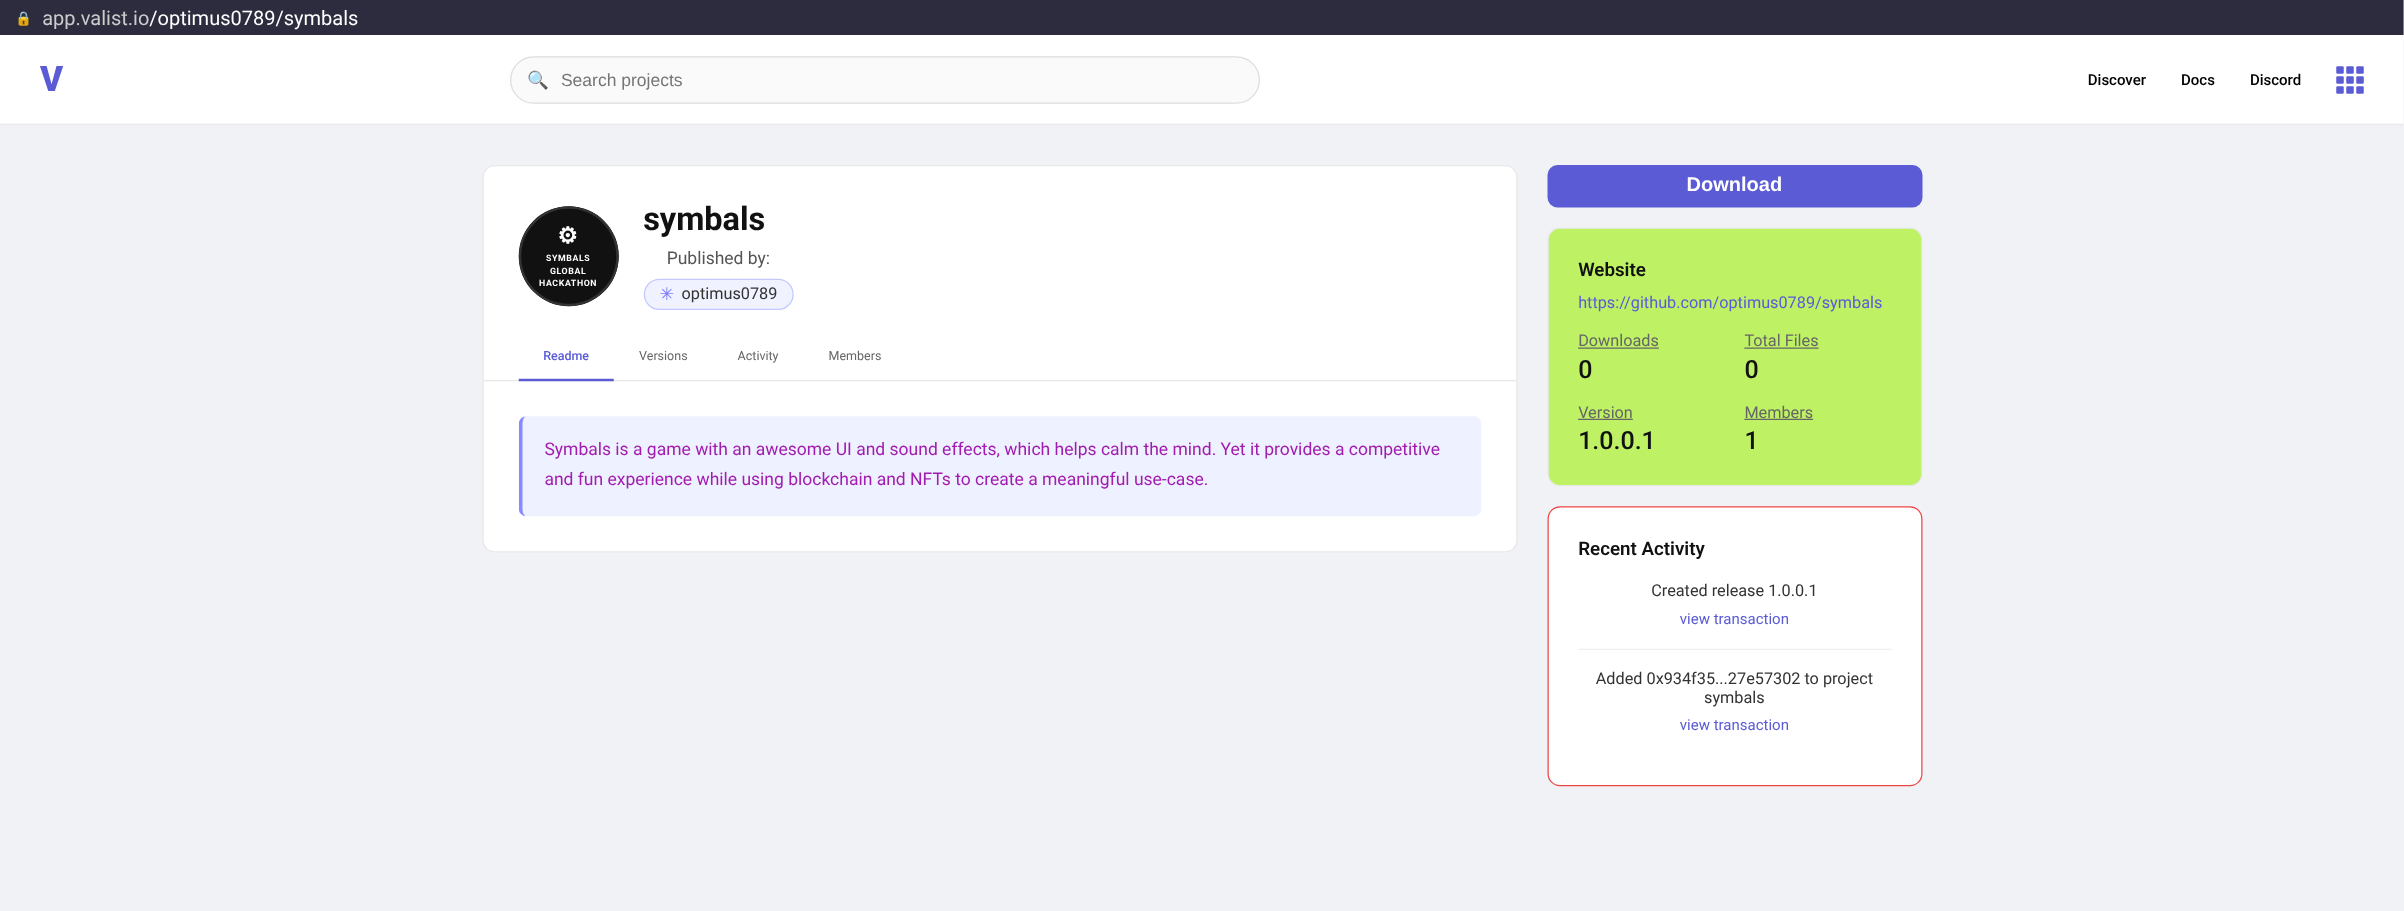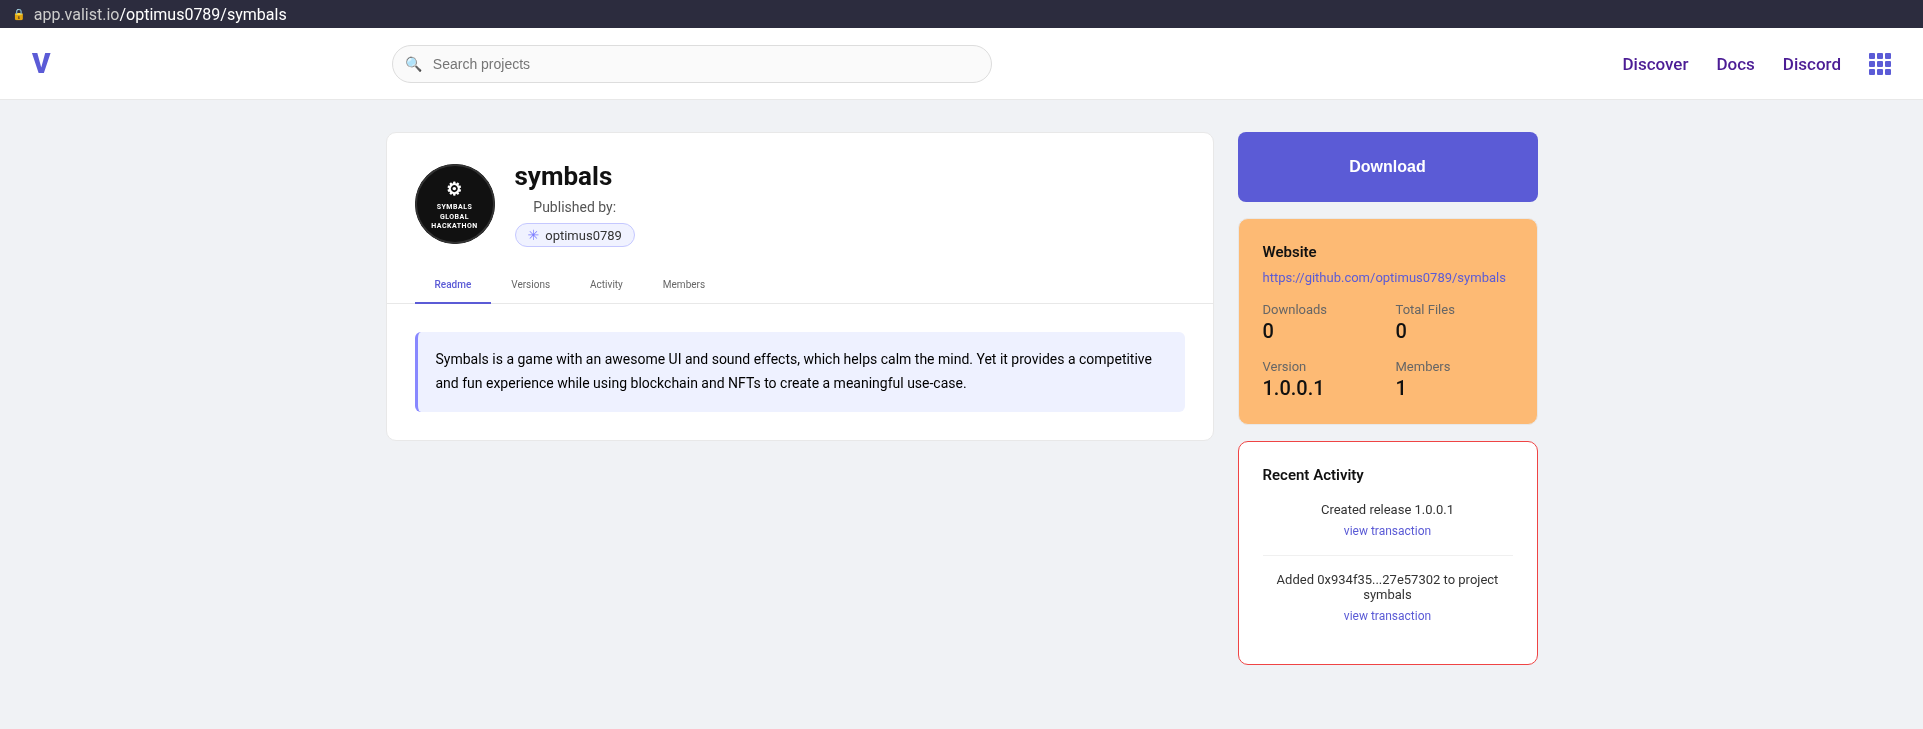--- a/index.html
+++ b/index.html
@@ -73,22 +73,22 @@
       font-size: 14px;
     }
     .nav-links {
       display: flex;
       align-items: center;
       gap: 28px;
       margin-left: auto;
     }
     .nav-links a {
       text-decoration: none;
-      color: #4c1d95;
-      font-size: 17px;
+      color: #000000;
+      font-size: 12px;
       font-weight: 500;
     }
     .nav-grid-icon {
       display: grid;
       grid-template-columns: repeat(3, 6px);
       grid-template-rows: repeat(3, 6px);
       gap: 2px;
       cursor: pointer;
     }
     .nav-grid-icon span {
@@ -208,50 +208,50 @@
       font-weight: 500;
     }
 
     
     .readme-content {
       padding: 28px;
     }
     .readme-text {
       font-size: 14px;
       line-height: 1.7;
-      color: #000000;
+      color: #a21caf;
       background: #eef1ff;
       padding: 16px 18px;
       border-radius: 6px;
       border-left: 3px solid #8888ff;
     }
 
     
     .sidebar {
       width: 300px;
       flex-shrink: 0;
       display: flex;
       flex-direction: column;
       gap: 16px;
     }
     .download-btn {
       width: 100%;
       background: #5b5bd6;
       color: #fff;
       border: none;
       border-radius: 8px;
-      padding: 26px;
+      padding: 8px;
       font-size: 16px;
       font-weight: 600;
       cursor: pointer;
       text-align: center;
     }
 
     .info-card {
-      background: #fdba74;
+      background: #bef264;
       border-radius: 10px;
       border: 1px solid #e8e8e8;
       padding: 24px;
     }
     .info-card h3 {
       font-size: 15px;
       font-weight: 600;
       color: #111;
       margin-bottom: 6px;
     }
@@ -264,20 +264,21 @@
       display: grid;
       grid-template-columns: 1fr 1fr;
       gap: 16px;
       margin-top: 16px;
     }
     .stat-item {}
     .stat-label {
       font-size: 13px;
       color: #666;
       margin-bottom: 2px;
+      text-decoration: underline;
     }
     .stat-value {
       font-size: 20px;
       font-weight: 500;
       color: #111;
     }
 
     .activity-card {
       background: #fff;
       border-radius: 10px;

